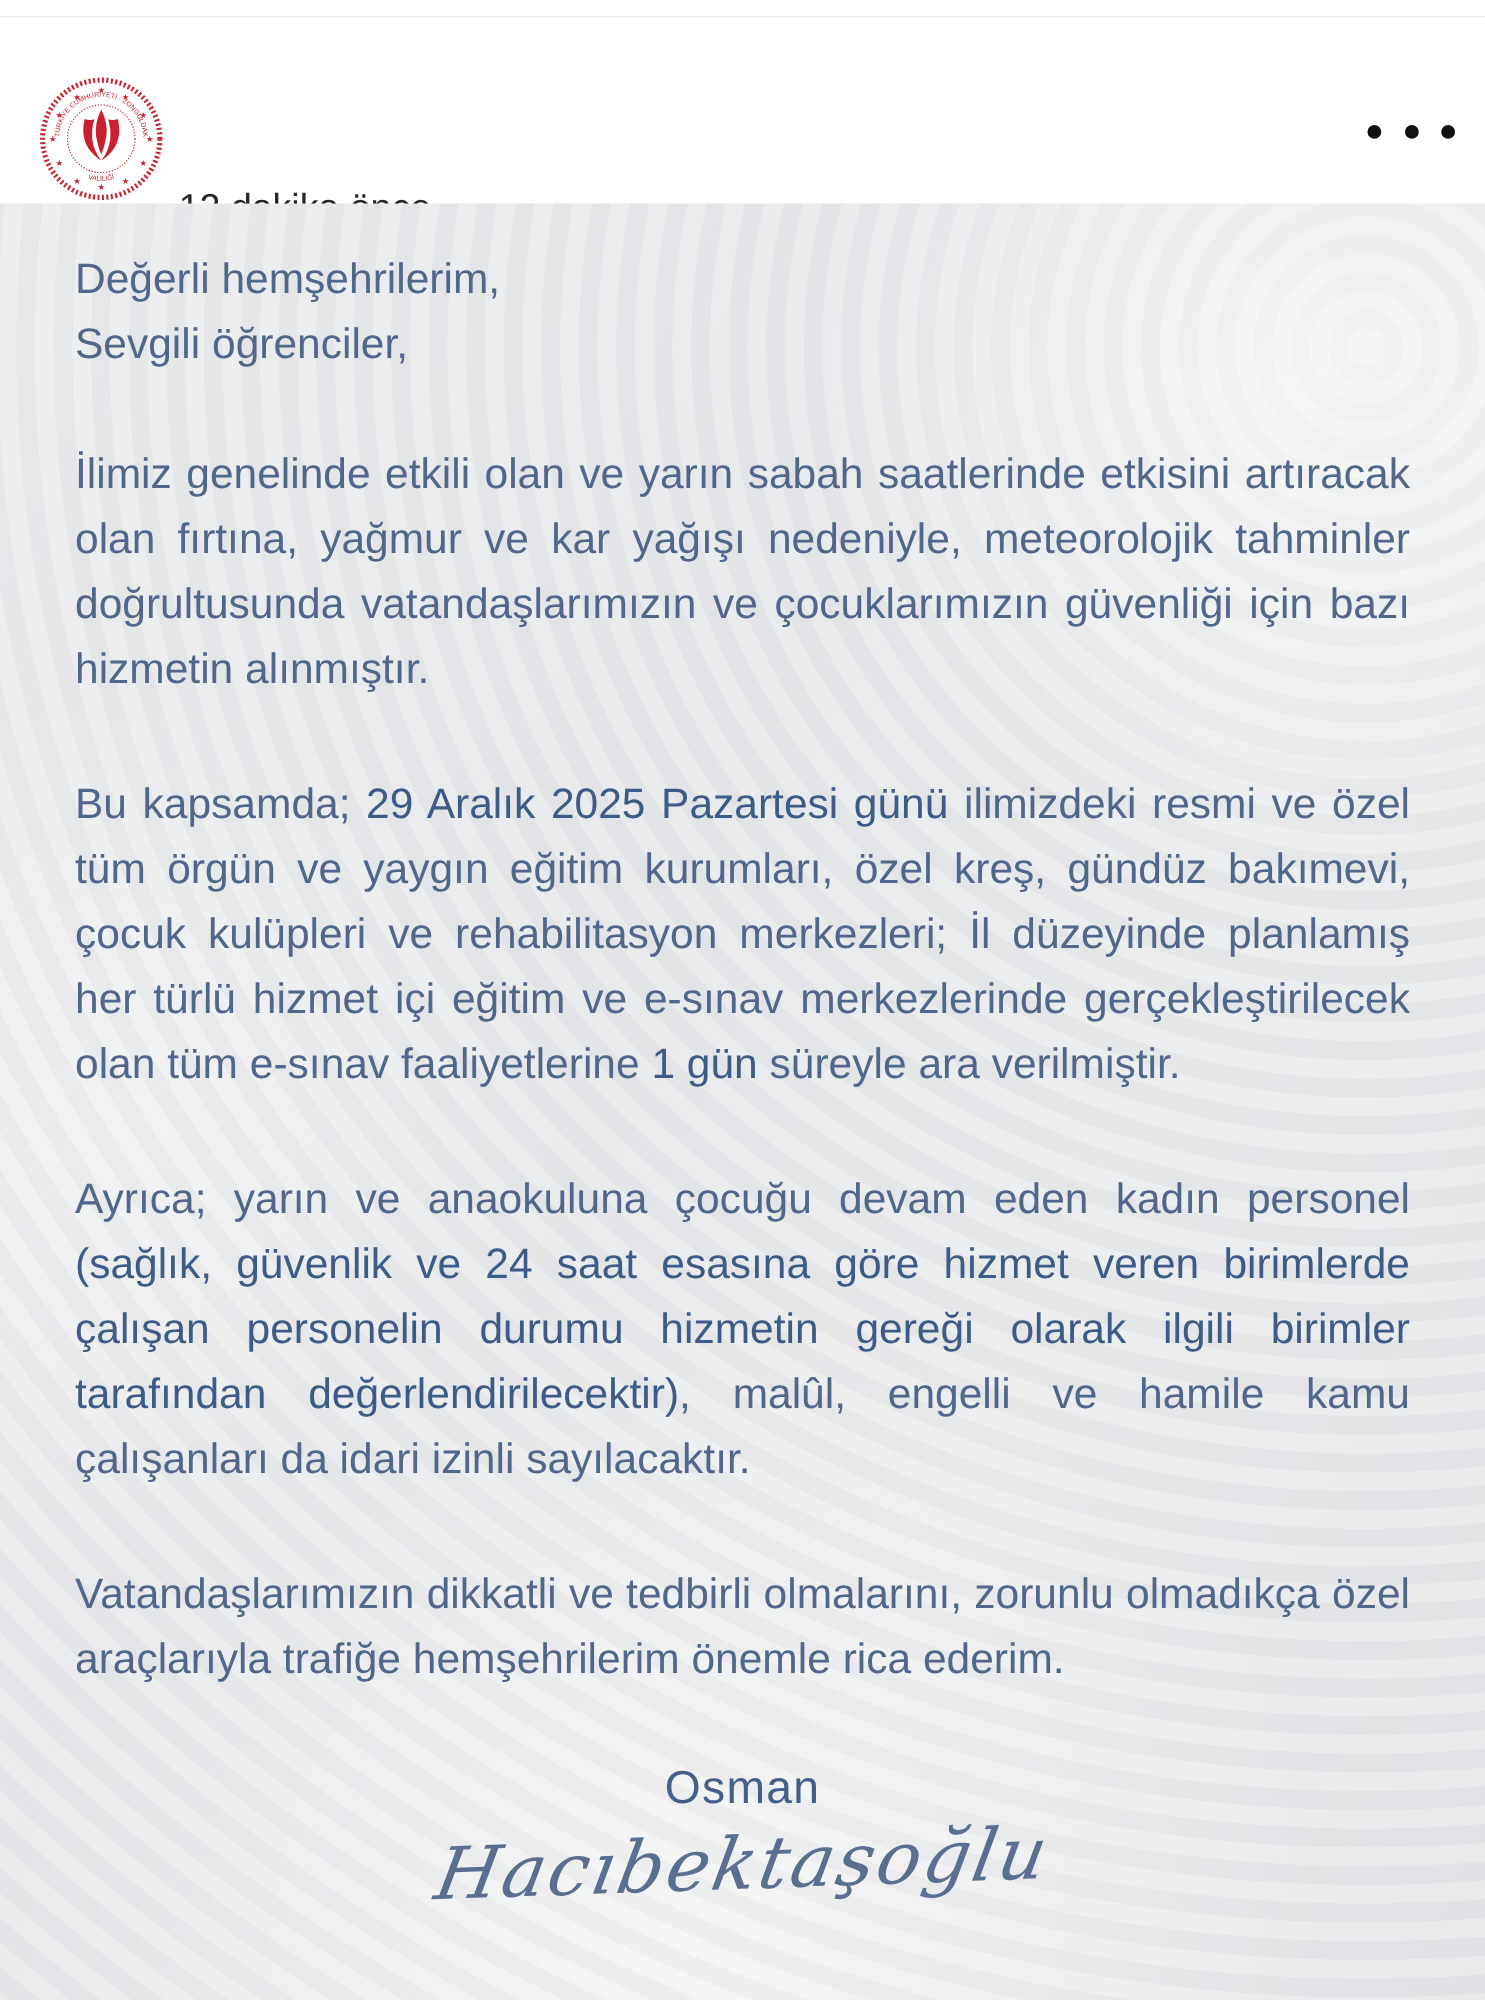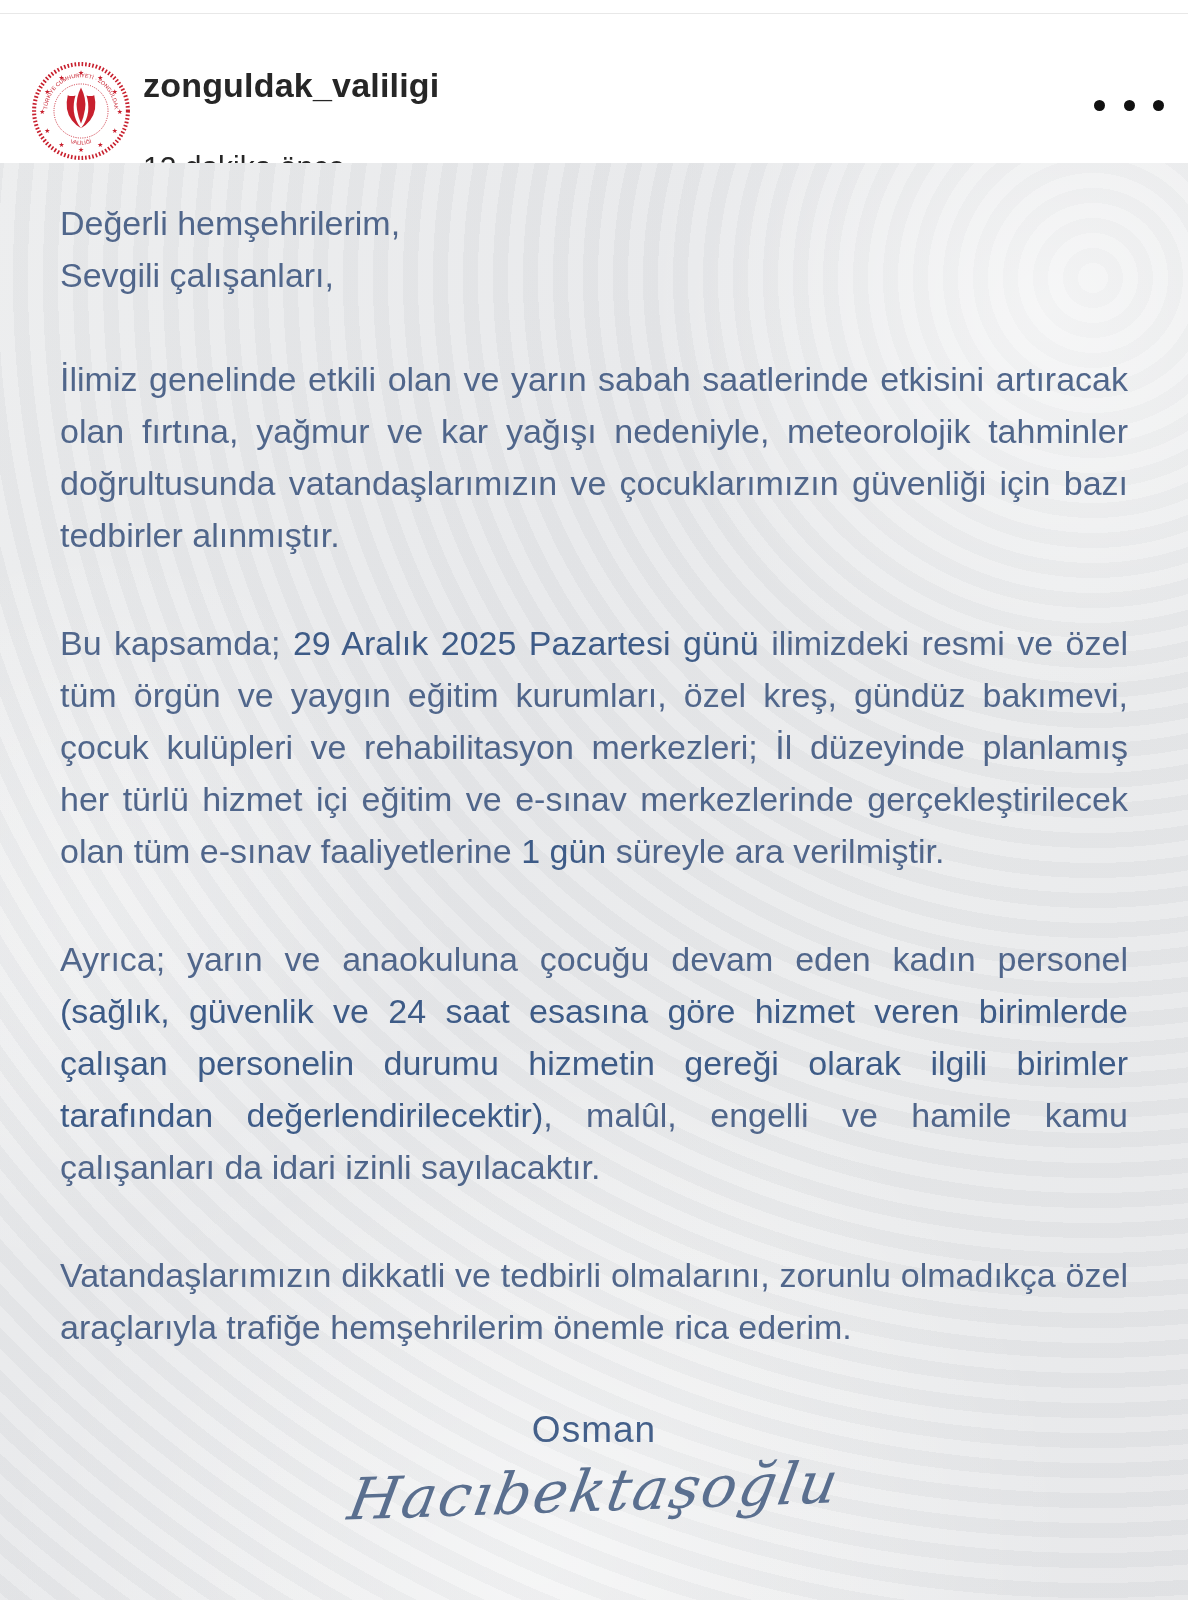--- a/index.html
+++ b/index.html
@@ -81,37 +81,36 @@
           <textPath href="#arcBot" startOffset="50%" text-anchor="middle">VALİLİĞİ</textPath>
         </text>
         <g fill="#c8202e">
           <path d="M50 27 Q44.5 38 46 48 Q47.3 56 50 62.5 Q52.7 56 54 48 Q55.5 38 50 27 Z"></path>
           <path d="M37 34.5 Q33.5 49 41 59 Q45.5 64.5 50 67 Q44 59.5 43 50.5 Q42.2 42 44.6 34.8 Q40.5 36 37 34.5 Z"></path>
           <path d="M63 34.5 Q66.5 49 59 59 Q54.5 64.5 50 67 Q56 59.5 57 50.5 Q57.8 42 55.4 34.8 Q59.5 36 63 34.5 Z"></path>
         </g>
       </svg>
     </div>
 
-    <div class="username">zonguldak_valiligi</div>
     <div class="timestamp">12 dakika önce</div>
 
     <div class="more-btn">
       <i></i>
       <i></i>
       <i></i>
     </div>
   </div>
 
   <div class="letter">
     <div class="salutation">
         <div>Değerli hemşehrilerim,</div>
-        <div>Sevgili çalışanları,</div>
+        <div>Sevgili öğrenciler,</div>
       </div>
     <div>
-        <p class="lp"><span>İlimiz genelinde etkili olan ve yarın sabah saatlerinde etkisini artıracak olan fırtına, yağmur ve kar yağışı nedeniyle, meteorolojik tahminler doğrultusunda vatandaşlarımızın ve çocuklarımızın güvenliği için bazı tedbirler alınmıştır.</span></p>
+        <p class="lp"><span>İlimiz genelinde etkili olan ve yarın sabah saatlerinde etkisini artıracak olan fırtına, yağmur ve kar yağışı nedeniyle, meteorolojik tahminler doğrultusunda vatandaşlarımızın ve çocuklarımızın güvenliği için bazı hizmetin alınmıştır.</span></p>
         <p class="lp"><span>Bu kapsamda; </span><span class="b">29 Aralık 2025 Pazartesi günü</span><span> ilimizdeki resmi ve özel tüm örgün ve yaygın eğitim kurumları, özel kreş, gündüz bakımevi, çocuk kulüpleri ve rehabilitasyon merkezleri; İl düzeyinde planlamış her türlü hizmet içi eğitim ve e-sınav merkezlerinde gerçekleştirilecek olan tüm e-sınav faaliyetlerine </span><span class="b">1 gün</span><span> süreyle ara verilmiştir.</span></p>
         <p class="lp"><span>Ayrıca; yarın ve anaokuluna çocuğu devam eden kadın personel </span><span class="b">(sağlık, güvenlik ve 24 saat esasına göre hizmet veren birimlerde çalışan personelin durumu hizmetin gereği olarak ilgili birimler tarafından değerlendirilecektir)</span><span>, malûl, engelli ve hamile kamu çalışanları da idari izinli sayılacaktır.</span></p>
         <p class="lp"><span>Vatandaşlarımızın dikkatli ve tedbirli olmalarını, zorunlu olmadıkça özel araçlarıyla trafiğe hemşehrilerim önemle rica ederim.</span></p>
       </div>
     <div class="sig-block">
       <div class="sig-name">Osman</div>
       <div class="sig-script">Hacıbektaşoğlu</div>
     </div>
   </div>
 

